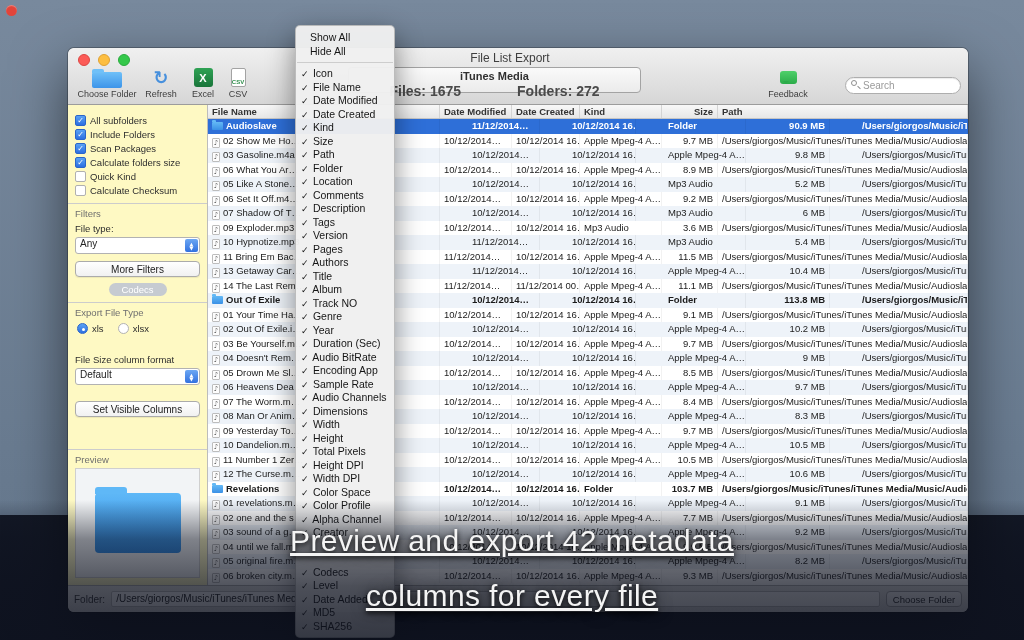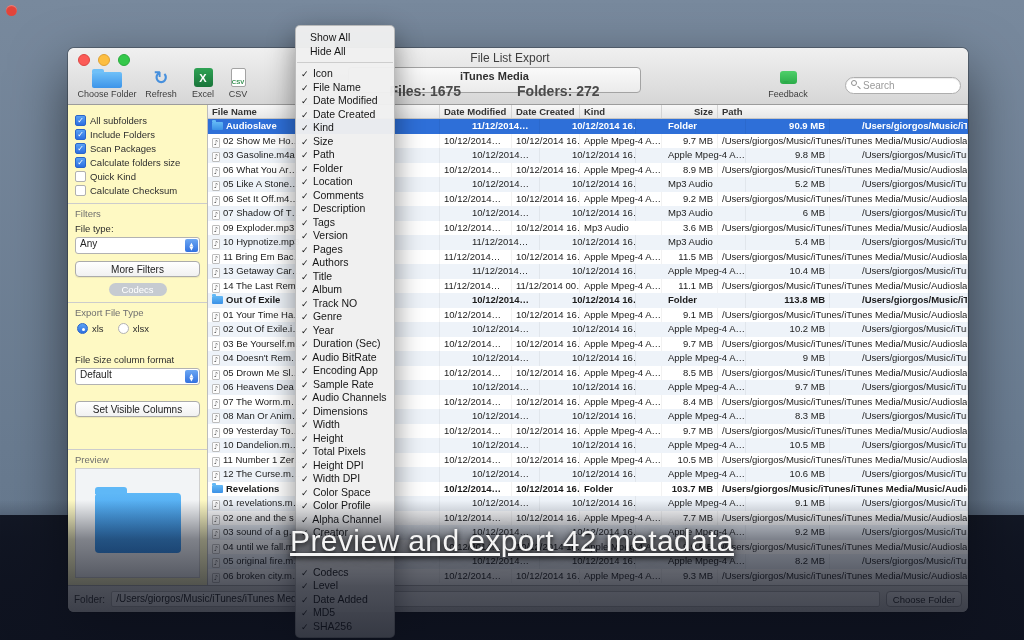--- a/index.html
+++ b/index.html
@@ -814,14 +814,15 @@
   <div class="menu-item">
     <span class="menu-check">✓</span>
     <span class="menu-label">SHA256</span>
   </div>
 </div>
   </div>
 
   <div class="dim-overlay"></div>
   <div class="caption">
     <div class="cap-line">Preview and export 42 metadata</div>
+    <div class="cap-line">columns for every file</div>
   </div>
 </div>
 
 </body></html>

